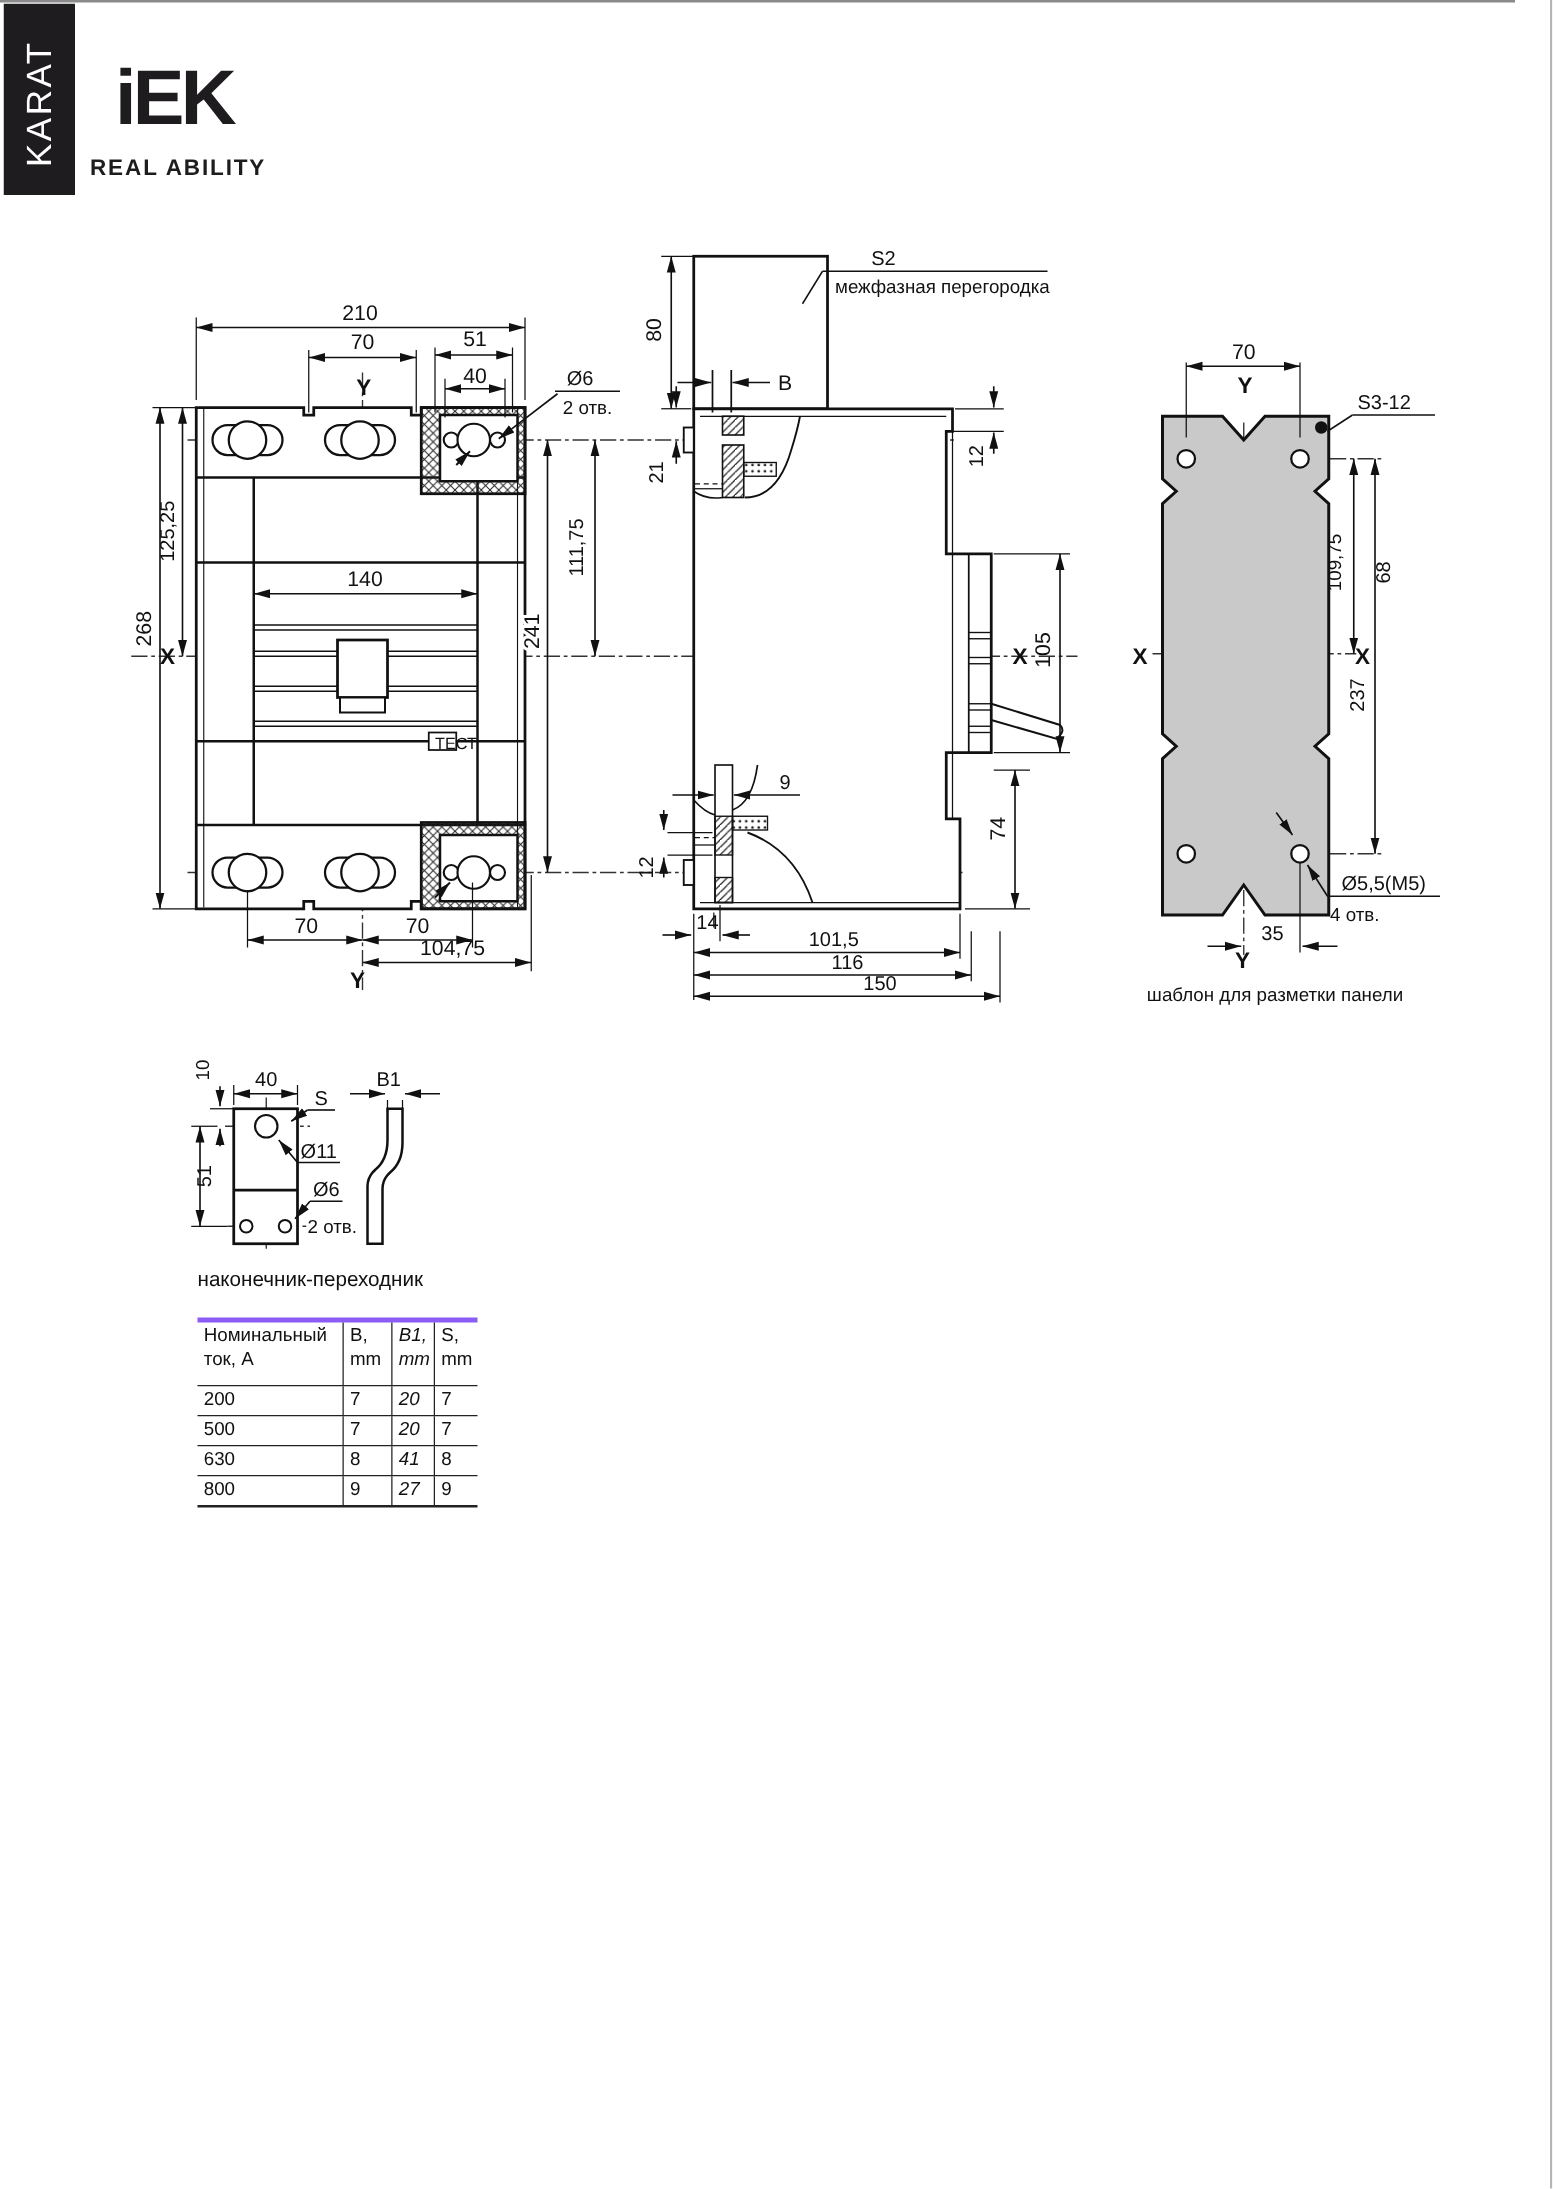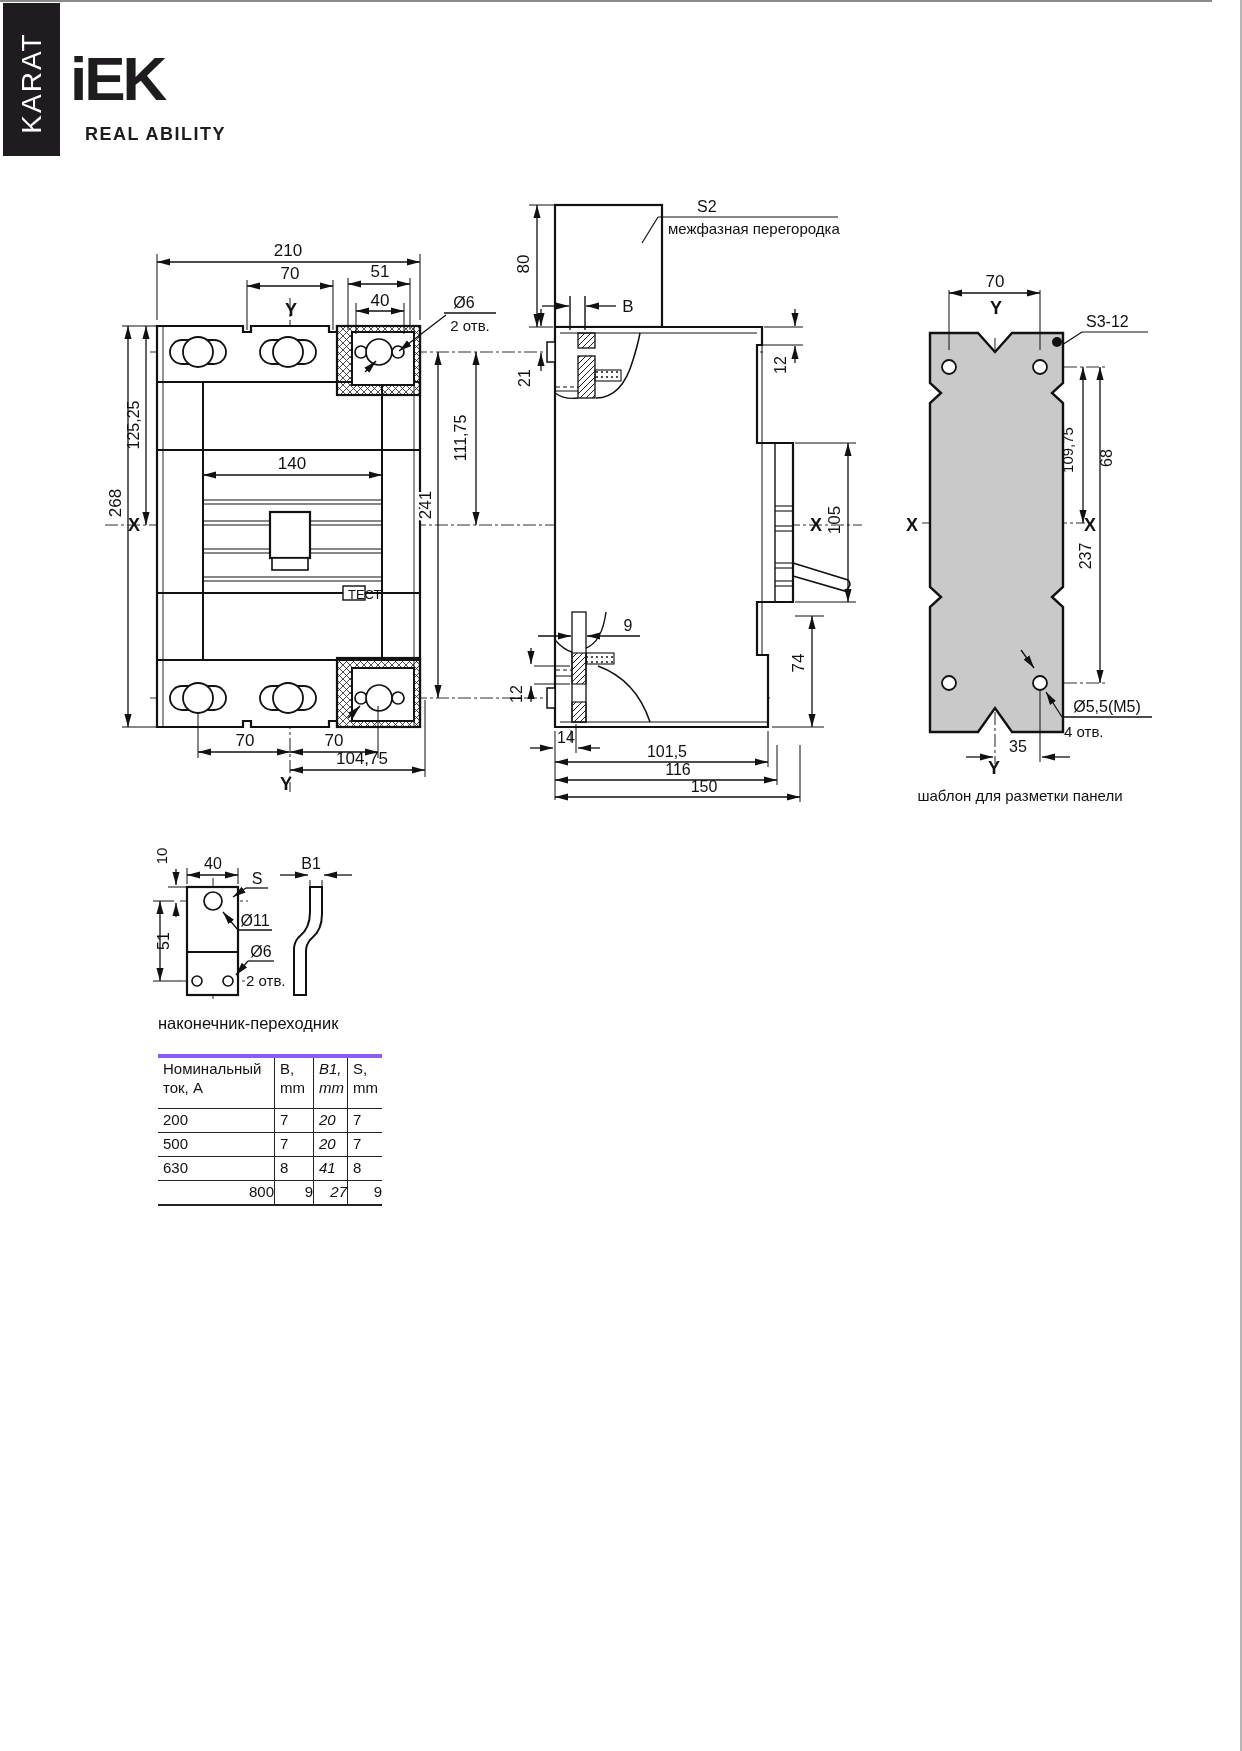--- a/index.html
+++ b/index.html
@@ -3,35 +3,35 @@
 <meta charset="utf-8">
 <style>
   html,body{margin:0;padding:0;background:#fff;}
   .page{position:relative;width:1242px;height:1751px;background:#ffffff;overflow:hidden;
         font-family:"Liberation Sans",sans-serif;color:#111;}
   .page-edge-top{position:absolute;left:0;top:0;width:1212px;height:2px;background:#8a8a8a;}
   .page-edge-right{position:absolute;right:0;top:0;width:2px;height:1751px;background:#b5b5b5;}
   .karat-bar{position:absolute;left:3px;top:3px;width:57px;height:153px;background:#1e1c1e;}
   .karat-text{position:absolute;left:-48px;top:64px;width:153px;text-align:center;
       transform:rotate(-90deg);color:#fff;font-size:28px;font-weight:500;letter-spacing:2px;}
-  .logo-brand{position:absolute;left:70px;top:48px;font-size:62px;font-weight:900;
+  .logo-brand{position:absolute;left:92px;top:48px;font-size:62px;font-weight:900;
       letter-spacing:-3px;color:#1e1c1e;line-height:1;}
-  .logo-tagline{position:absolute;left:85px;top:124px;font-size:18px;font-weight:600;
+  .logo-tagline{position:absolute;left:72px;top:124px;font-size:18px;font-weight:600;
       letter-spacing:1.5px;color:#1e1c1e;}
   svg{position:absolute;left:0;top:0;}
   svg text{font-family:"Liberation Sans",sans-serif;fill:#111;}
   .dim{font-size:17px;}
   .dim-s{font-size:15px;}
   .ax{font-size:18px;font-weight:bold;}
   .note{font-size:16px;}
   
   .tbl{position:absolute;left:158px;top:1054px;width:224px;border-top:4px solid #8b5cf6;
        border-bottom:2px solid #222;font-size:15px;line-height:1.25;}
   .trow{display:flex;border-bottom:1.6px solid #222;}
-  .trow:last-child{border-bottom:none;text-align:right;}
+  .trow:last-child{border-bottom:none;}
   .tc{box-sizing:border-box;padding:2px 0 2px 5px;}
   .c1{width:116px;}
   .c2{width:39px;border-left:1.8px solid #222;}
   .c3{width:34px;border-left:1.8px solid #222;font-style:italic;}
   .c4{width:35px;border-left:1.8px solid #222;}
   .thead{height:50px;}
   .tdata{height:23px;}
   .fig-caption{position:absolute;left:72px;top:1226px;font-size:20.5px;color:#111;}
 </style>
 </head>

